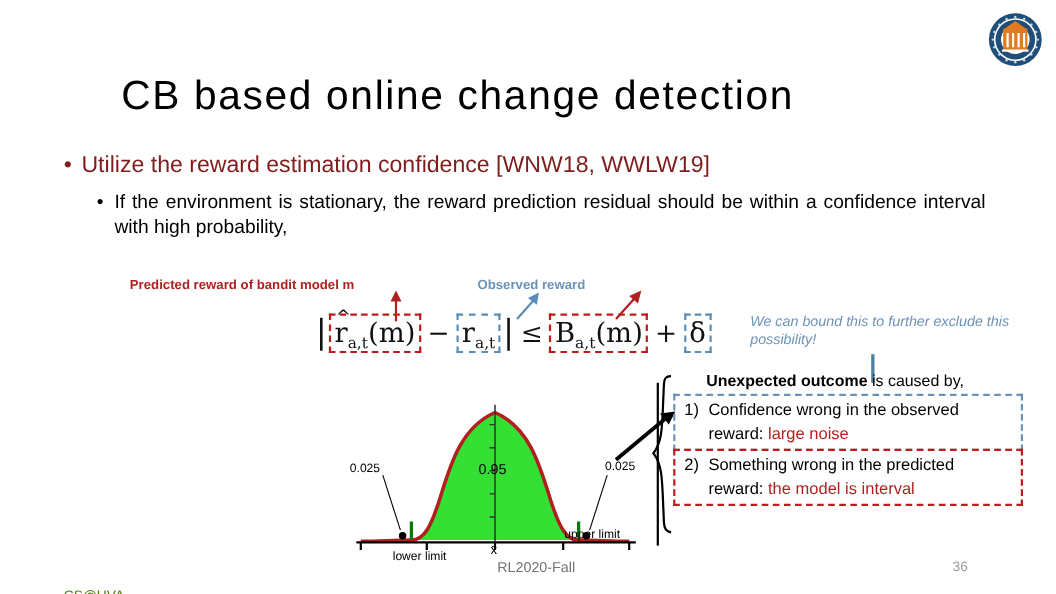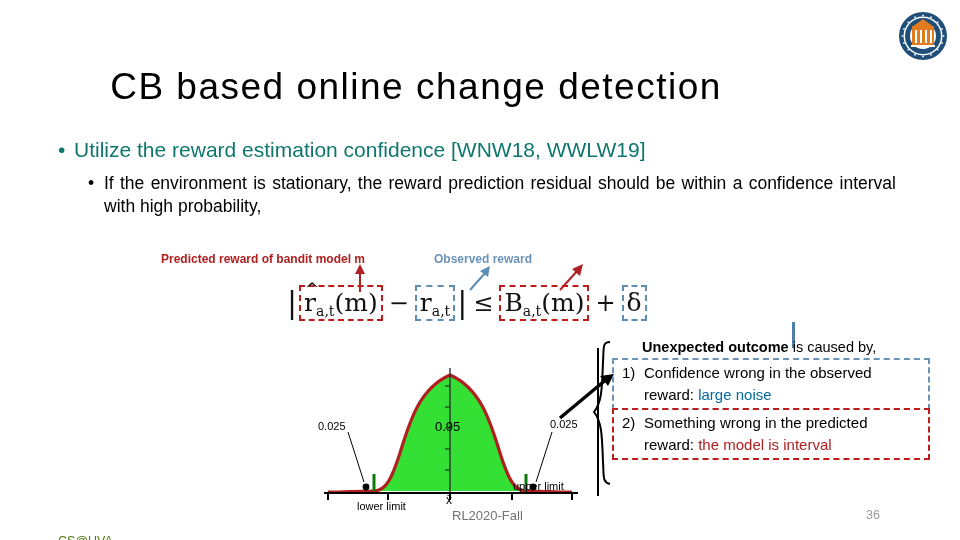--- a/index.html
+++ b/index.html
@@ -41,21 +41,21 @@
   }
 
   
   #bullet-l1 {
     position: absolute;
     left: 58px;
     top: 137px;
     width: 860px;
     font-size: 21px;
     line-height: 26px;
-    color: #0f766e;
+    color: #7f1d1d;
   }
   #bullet-l1 .bdot {
     display: inline-block;
     width: 16px;
   }
   #bullet-l2 {
     position: absolute;
     left: 86px;
     top: 172px;
     width: 810px;
@@ -80,21 +80,20 @@
     position: absolute;
     font-size: 12px;
     font-weight: bold;
     line-height: 15px;
   }
   #label-predicted {
     left: 118px;
     top: 252px;
     width: 270px;
     color: #b02020;
-    margin-left: 43px;
   }
   #label-observed {
     left: 434px;
     top: 252px;
     color: #6b93b8;
     font-weight: bold;
   }
   #label-confidence {
     left: 588px;
     top: 250px;
@@ -194,21 +193,21 @@
   }
   .oi-num {
     display: inline-block;
     width: 22px;
   }
   .oi-body {
     display: inline-block;
     vertical-align: top;
     width: 270px;
   }
-  .hl-blue { color: #0369a1; }
+  .hl-blue { color: #b91c1c; }
   .hl-red  { color: #b02020; }
 
   
   #outcome-brace {
     position: absolute;
     left: 592px;
     top: 340px;
     width: 22px;
     height: 146px;
   }
@@ -333,20 +332,21 @@
   </div>
 
   <div id="bullet-l2">
     <span class="b2text">
       <span class="bdot2">•</span><span>If  the  environment is  stationary,  the  reward  prediction  residual  should  be  within  a  confidence  interval  with  high probability,</span>
     </span>
   </div>
 
   <div class="anno" id="label-predicted">Predicted  reward of bandit model m</div>
   <div class="anno" id="label-observed">Observed  reward</div>
+  <div id="label-webound">We can bound this to further exclude this possibility!</div>
   <div id="blue-tick"></div>
 
   <svg style="position:absolute;left:270px;top:262px;width:420px;height:36px;">
     <line x1="90" y1="30" x2="90" y2="8" stroke="#b02020" stroke-width="2"></line>
     <polygon points="90,2 85,12 95,12" fill="#b02020"></polygon>
     <line x1="200" y1="28" x2="216" y2="10" stroke="#5b8db5" stroke-width="2"></line>
     <polygon points="220,4 210,9 218,15" fill="#5b8db5"></polygon>
     <line x1="290" y1="28" x2="308" y2="8" stroke="#b02020" stroke-width="2"></line>
     <polygon points="313,2 302,7 310,14" fill="#b02020"></polygon>
   </svg>

